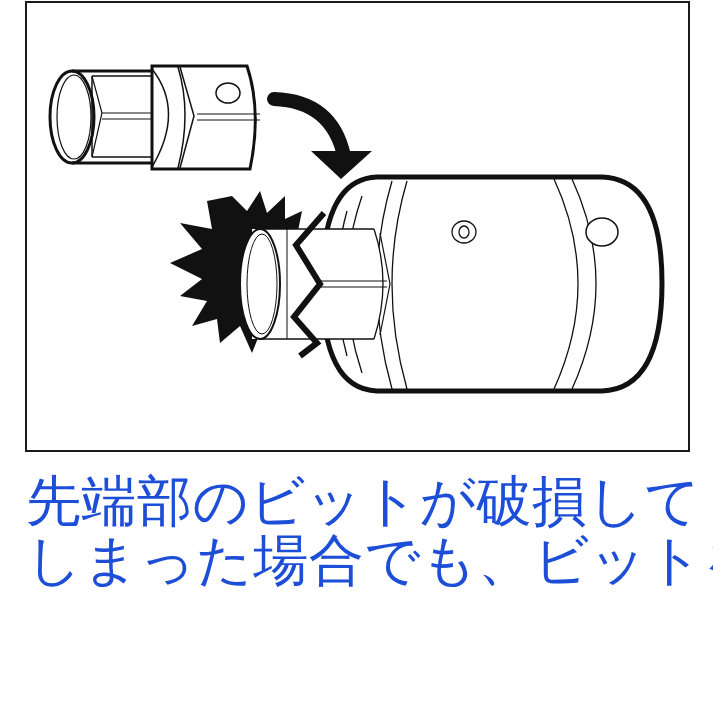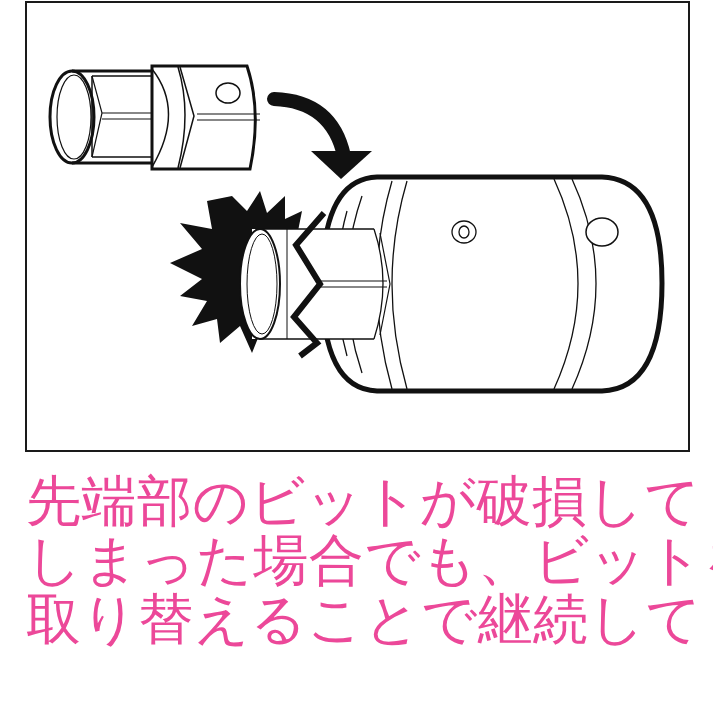--- a/index.html
+++ b/index.html
@@ -5,21 +5,21 @@
   html, body { margin: 0; padding: 0; background: #ffffff; }
   body { width: 713px; height: 713px; position: relative; overflow: hidden; }
   .figure-frame {
     position: absolute; left: 25px; top: 1px; width: 661px; height: 447px;
     border: 2px solid #1a1a1a; box-sizing: content-box; background: #fff;
   }
   .figure-frame svg { position: absolute; left: 0; top: 0; }
   .caption {
     position: absolute; left: 26px; top: 472px; width: 680px;
     font-family: "DejaVu Sans", sans-serif;
-    font-size: 55px; line-height: 59px; color: #ec4899;
+    font-size: 55px; line-height: 59px; color: #1d4ed8;
     letter-spacing: 0.5px;
   }
   .caption .line { display: block; white-space: nowrap; }
 </style>
 </head>
 <body>
 
 <div class="figure-frame">
   <svg width="661" height="447" viewBox="25 2 661 447">
 
@@ -79,14 +79,13 @@
       <path d="M285 228 L285 338" stroke-width="1" fill="none"></path>
 
       <path d="M322 212 L294 244 L318 283 L292 316 L315 342 L298 355" fill="none" stroke-width="6" stroke-linejoin="miter"></path>
     </g>
   </svg>
 </div>
 
 <div class="caption">
   <span class="line">先端部のビットが破損して</span>
   <span class="line">しまった場合でも、ビットを</span>
-  <span class="line">取り替えることで継続して</span>
 </div>
 
 </body></html>

